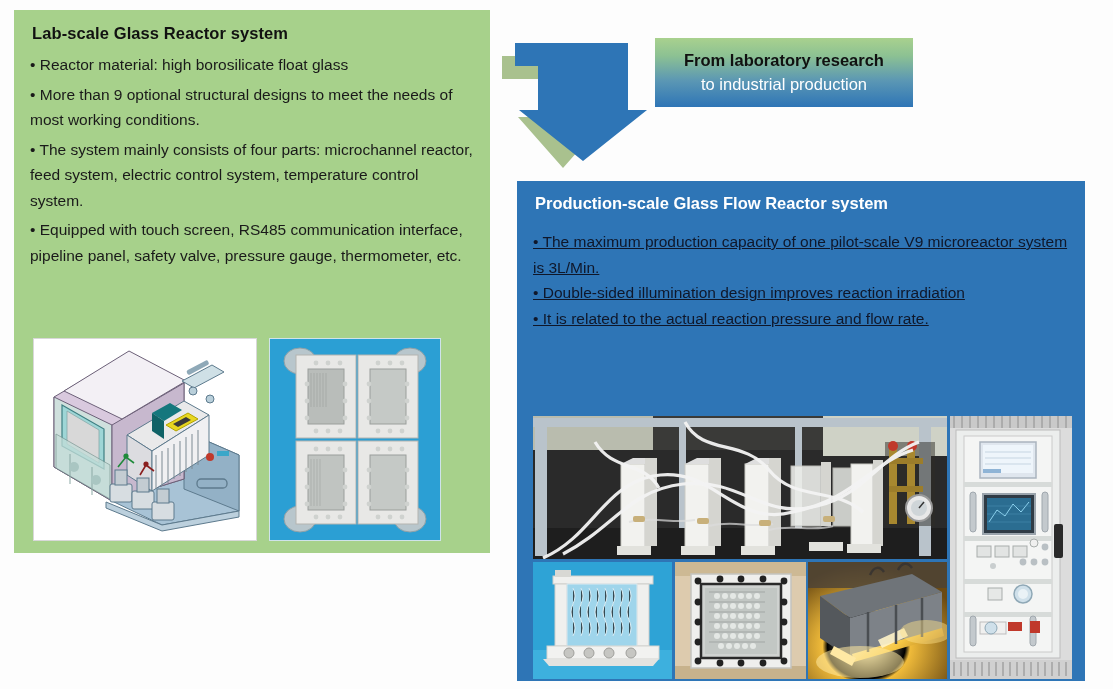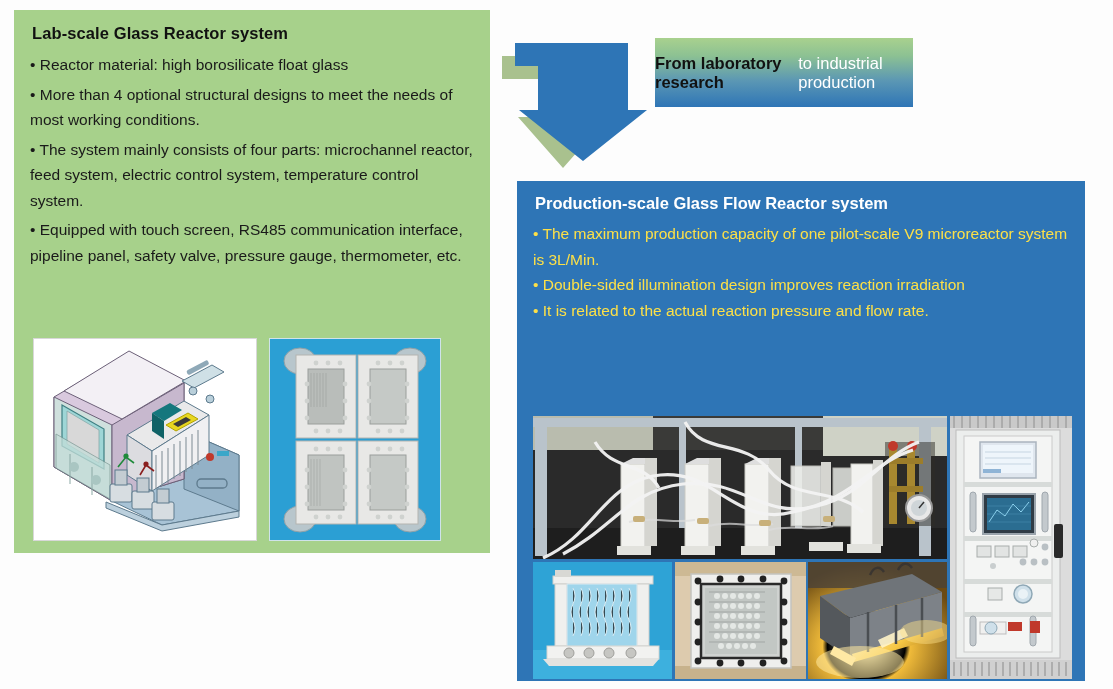--- a/index.html
+++ b/index.html
@@ -40,36 +40,36 @@
   }
 
   
   .arrow-wrap{position:absolute;left:495px;top:35px;width:175px;height:140px;}
   .arrow-wrap svg{display:block;}
 
   
   .banner{
     position:absolute;left:655px;top:38px;width:258px;height:69px;
     background:linear-gradient(180deg,#a9d18e 0%,#8cc193 26%,#5b97b4 62%,#2e75b6 100%);
-    display:flex;flex-direction:row;align-items:center;justify-content:center;
+    display:flex;flex-direction:column;align-items:center;justify-content:center;
     gap:5px;
   }
   .banner .line1{font-size:16.5px;font-weight:bold;color:#111;}
   .banner .line2{font-size:16.5px;font-weight:normal;color:#ffffff;}
 
   
   .panel-right{
     position:absolute;left:517px;top:181px;width:568px;height:500px;
     background:#2e75b6;box-sizing:border-box;padding:13px 16px 0 16px;
   }
   .panel-right .title{
-    font-size:16.5px;font-weight:bold;color:#ffffff;margin:0 0 8px 2px;
+    font-size:16.5px;font-weight:bold;color:#ffffff;margin:0 0 16px 2px;
   }
   .panel-right .bullet{
-    font-size:15.5px;color:#fde047;line-height:25.5px;
+    font-size:15.5px;color:#0f172a;line-height:25.5px;text-decoration:underline;
   }
 
   
   .imggrid{position:absolute;left:533px;top:416px;width:539px;height:263px;}
   .photo-main{
     position:absolute;left:0;top:0;width:414px;height:143px;overflow:hidden;
     background:#3c3c3c;
   }
   .photo-b1{position:absolute;left:0;top:146px;width:139px;height:117px;overflow:hidden;background:#2b9fd4;}
   .photo-b2{position:absolute;left:142px;top:146px;width:131px;height:117px;overflow:hidden;background:#d6c4a8;}
@@ -79,21 +79,21 @@
   svg.fill{display:block;width:100%;height:100%;}
 </style>
 </head>
 <body>
 
 <div class="stage">
 
   <div class="panel-left">
     <div class="title">Lab-scale Glass Reactor system</div>
     <div class="bullet">• Reactor material: high borosilicate float glass</div>
-    <div class="bullet">• More than 4 optional structural designs to meet the needs of most working conditions.</div>
+    <div class="bullet">• More than 9 optional structural designs to meet the needs of most working conditions.</div>
     <div class="bullet">• The system mainly consists of four parts: microchannel reactor, feed system, electric control system, temperature control system.</div>
     <div class="bullet">• Equipped with touch screen, RS485 communication interface, pipeline panel, safety valve, pressure gauge, thermometer, etc.</div>
   </div>
 
   <div class="imgrow-left">
 
     <div class="cad-box">
       <svg class="fill" viewBox="0 0 222 201" preserveAspectRatio="none">
         <rect width="222" height="201" fill="#ffffff"></rect>
 

